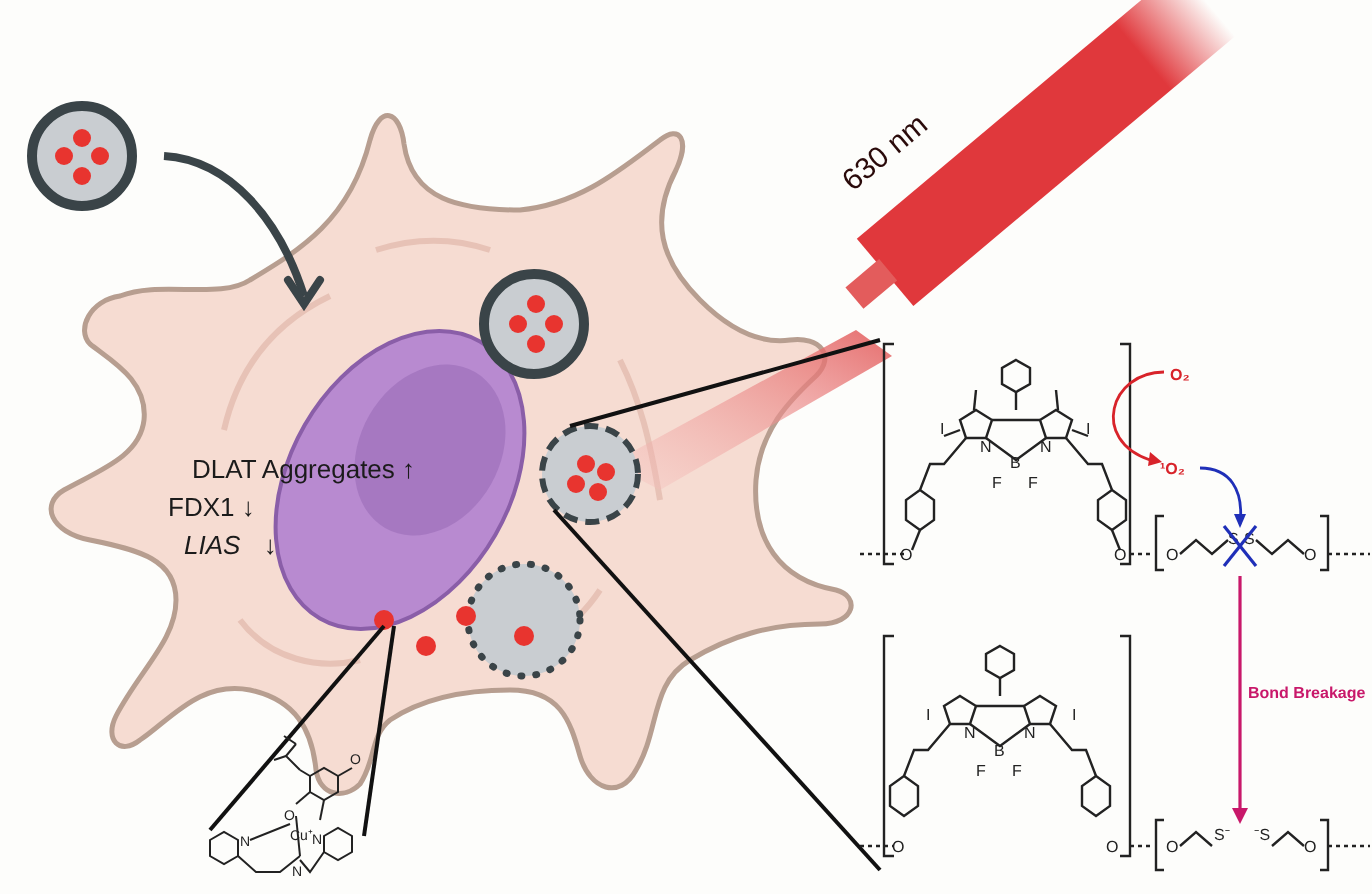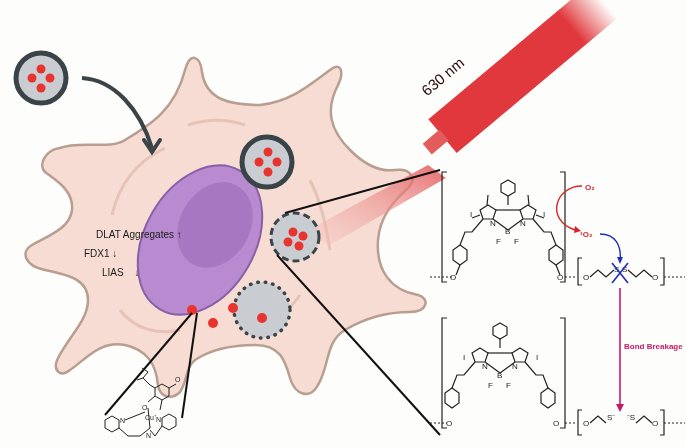--- a/index.html
+++ b/index.html
@@ -1,19 +1,19 @@
 <!DOCTYPE html>
 <html><head>
 <meta charset="utf-8">
 <style>
   html,body{margin:0;padding:0;background:#fdfdfb;}
   #stage{position:relative;width:686px;height:447px;overflow:hidden;background:#fdfdfb;font-family:"Liberation Sans",sans-serif;}
   svg{position:absolute;left:0;top:0;}
   .lbl{position:absolute;font-family:"Liberation Sans",sans-serif;color:#1b1b1b;white-space:nowrap;}
-  .bio{font-size:10px;line-height:19px;}
+  .bio{font-size:13px;line-height:19px;}
   .laser-text{position:absolute;left:418px;top:86px;font-size:15px;color:#2a0a0a;transform:rotate(-40deg);transform-origin:left top;}
   .bond{position:absolute;left:624px;top:342px;font-size:8px;font-weight:bold;color:#c8186a;text-align:right;}
 </style>
 </head>
 <body>
 
 <div id="stage">
 
 <svg width="686" height="447" viewBox="0 0 686 447">
   <defs>
@@ -216,21 +216,21 @@
 </svg>
 
 <div class="lbl bio" style="left:96px;top:225px;">
   <span>DLAT Aggregates</span>
   <span>↑</span>
 </div>
 <div class="lbl bio" style="left:84px;top:244px;">
   <span>FDX1</span>
   <span>↓</span>
 </div>
-<div class="lbl bio" style="left:102px;top:263px;">
+<div class="lbl bio" style="left:92px;top:263px;font-style:italic;">
   <span>LIAS</span>
   <span style="margin-left:8px">↓</span>
 </div>
 
 <div class="laser-text">630 nm</div>
 <div class="bond">Bond Breakage</div>
 
 </div>
 
 </body></html>

